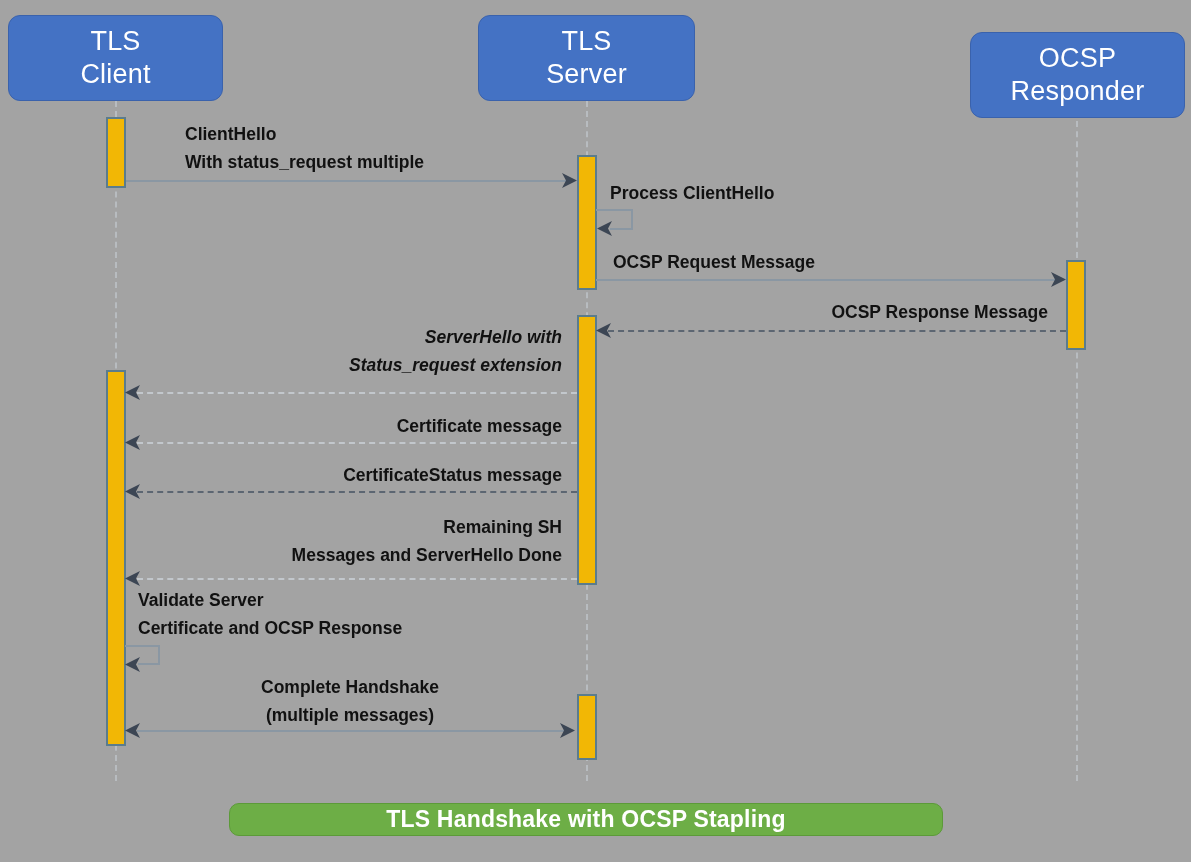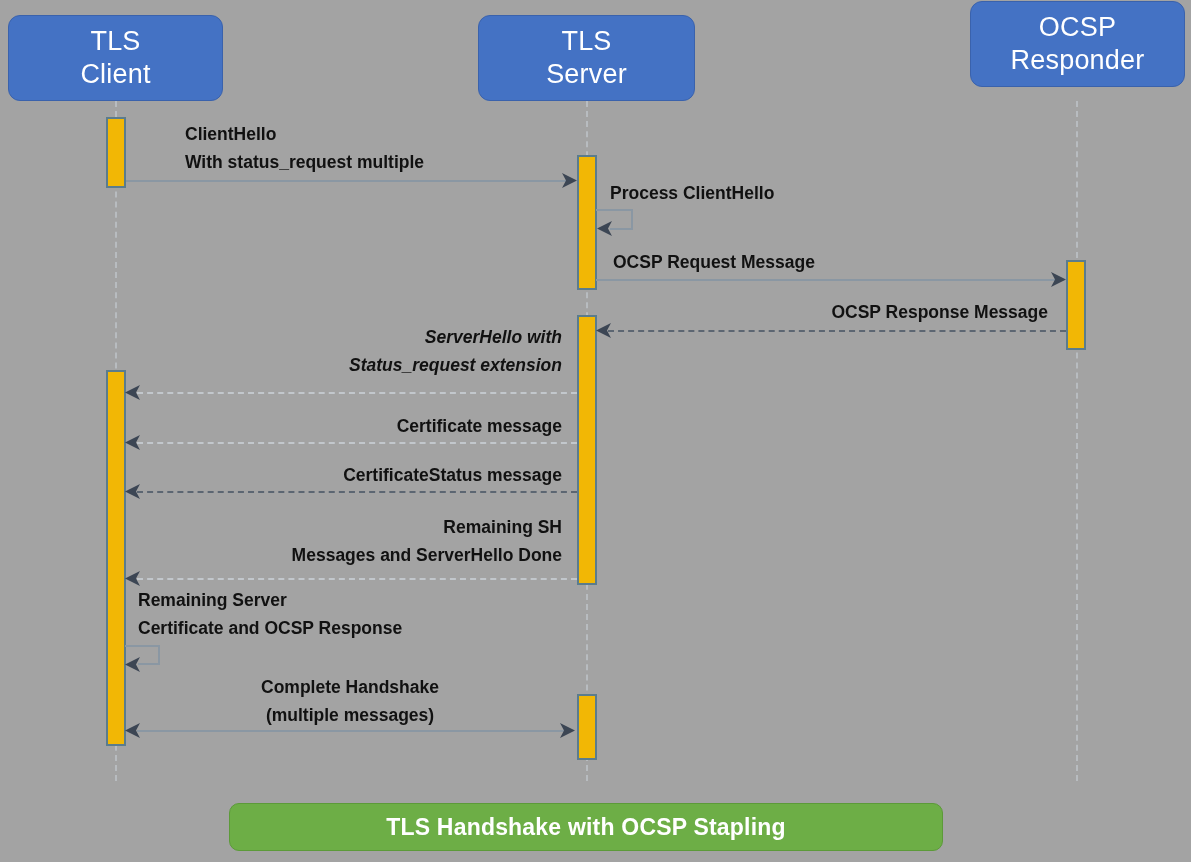--- a/index.html
+++ b/index.html
@@ -117,21 +117,21 @@
   <div class="actor-box" style="left:8px; top:15px; width:215px; height:86px;">
     <span class="ln">TLS</span>
     <span class="ln">Client</span>
   </div>
 
   <div class="actor-box" style="left:478px; top:15px; width:217px; height:86px;">
     <span class="ln">TLS</span>
     <span class="ln">Server</span>
   </div>
 
-  <div class="actor-box" style="left:970px; top:1px; width:215px; height:86px;">
+  <div class="actor-box" style="left:970px; top:32px; width:215px; height:86px;">
     <span class="ln">OCSP</span>
     <span class="ln">Responder</span>
   </div>
 
   <div class="activation" style="left:106px; top:117px; height:71px;"></div>
   <div class="activation" style="left:106px; top:370px; height:376px;"></div>
 
   <div class="activation" style="left:577px; top:155px; height:135px;"></div>
   <div class="activation" style="left:577px; top:315px; height:270px;"></div>
   <div class="activation" style="left:577px; top:694px; height:66px;"></div>
@@ -199,21 +199,21 @@
   </div>
 
   <div class="msg-label right" style="left:150px; top:513px; width:412px;"><span>Remaining SH</span><br><span>Messages and ServerHello Done</span></div>
   <div class="msg-line dash-lt" style="left:137px; top:578px; width:440px;"></div>
   <div class="arrow-head" style="left:125px; top:570px;">
     <svg width="16" height="17" viewBox="0 0 16 17">
         <path d="M15 1 L0 8.5 L15 16 L11 8.5 Z" fill="#3C4654"></path>
       </svg>
   </div>
 
-  <div class="msg-label left" style="left:138px; top:586px; width:430px;"><span>Remaining Server</span><br><span>Certificate and OCSP Response</span></div>
+  <div class="msg-label left" style="left:138px; top:586px; width:430px;"><span>Validate Server</span><br><span>Certificate and OCSP Response</span></div>
   <div class="selfloop" style="left:125px; top:644px;">
     <svg width="46" height="28" viewBox="0 0 46 28">
       <path d="M0 2 L34 2 L34 20 L13 20" fill="none" stroke="#8A97A3" stroke-width="2"></path>
     </svg>
   </div>
   <div class="arrow-head" style="left:125px; top:656px;">
     <svg width="16" height="17" viewBox="0 0 16 17">
         <path d="M15 1 L0 8.5 L15 16 L11 8.5 Z" fill="#3C4654"></path>
       </svg>
   </div>
@@ -224,17 +224,17 @@
     <svg width="16" height="17" viewBox="0 0 16 17">
         <path d="M15 1 L0 8.5 L15 16 L11 8.5 Z" fill="#3C4654"></path>
       </svg>
   </div>
   <div class="arrow-head" style="left:560px; top:722px;">
     <svg width="16" height="17" viewBox="0 0 16 17">
         <path d="M0 1 L15 8.5 L0 16 L4 8.5 Z" fill="#3C4654"></path>
       </svg>
   </div>
 
-  <div class="banner" style="left:229px; top:803px; width:714px; height:48px;">
+  <div class="banner" style="left:229px; top:803px; width:714px; height:33px;">
     <span>TLS Handshake with OCSP Stapling</span>
   </div>
 
 </div>
 
 </body></html>

